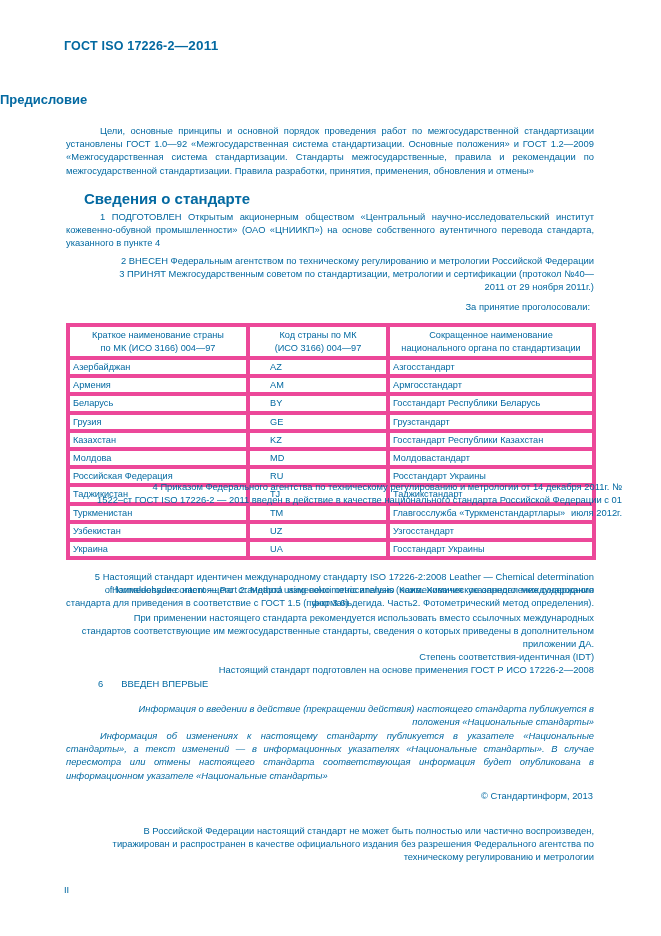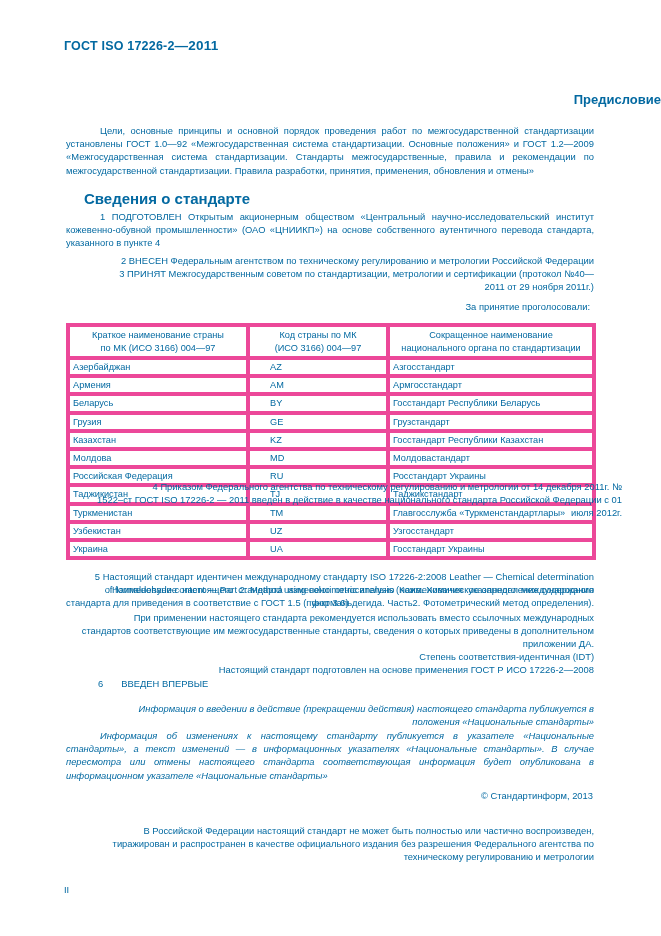--- a/index.html
+++ b/index.html
@@ -30,21 +30,21 @@
   .doc-header .gost-year {
     font-weight: bold;
     font-size: 13.5px;
   }
 
   .title {
     position: absolute;
     left: 0;
     top: 92px;
     width: 661px;
-    text-align: right;
+    text-align: left;
     font-size: 13px;
     font-weight: bold;
   }
 
   .body-block {
     position: absolute;
     left: 66px;
     width: 528px;
     font-size: 9.4px;
     line-height: 13.2px;

